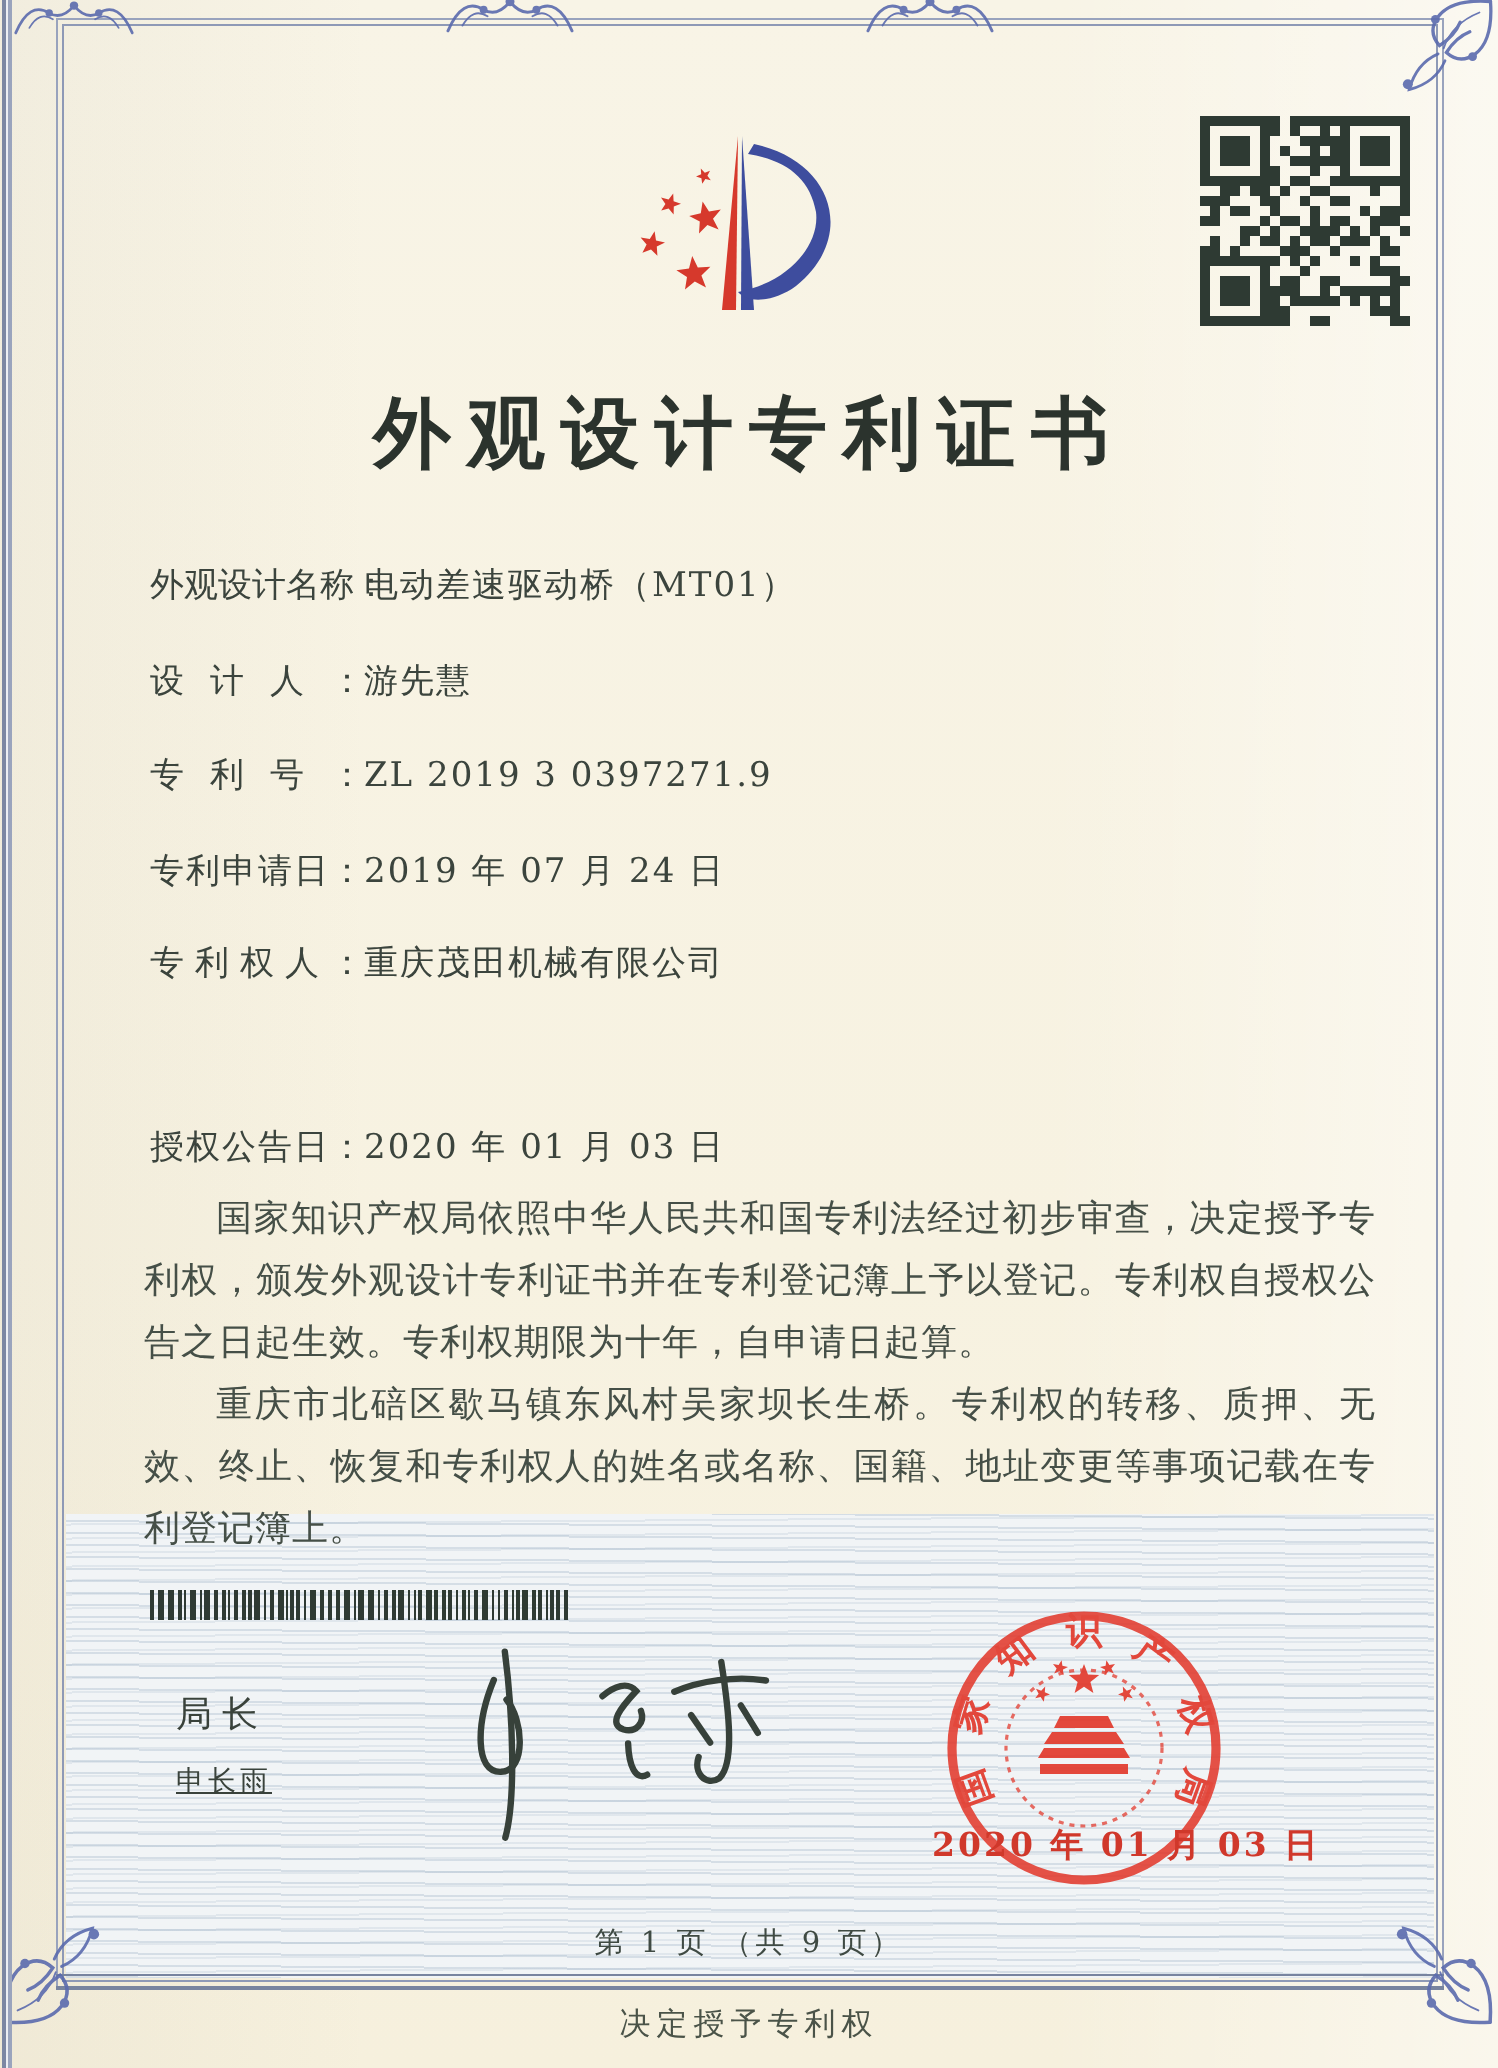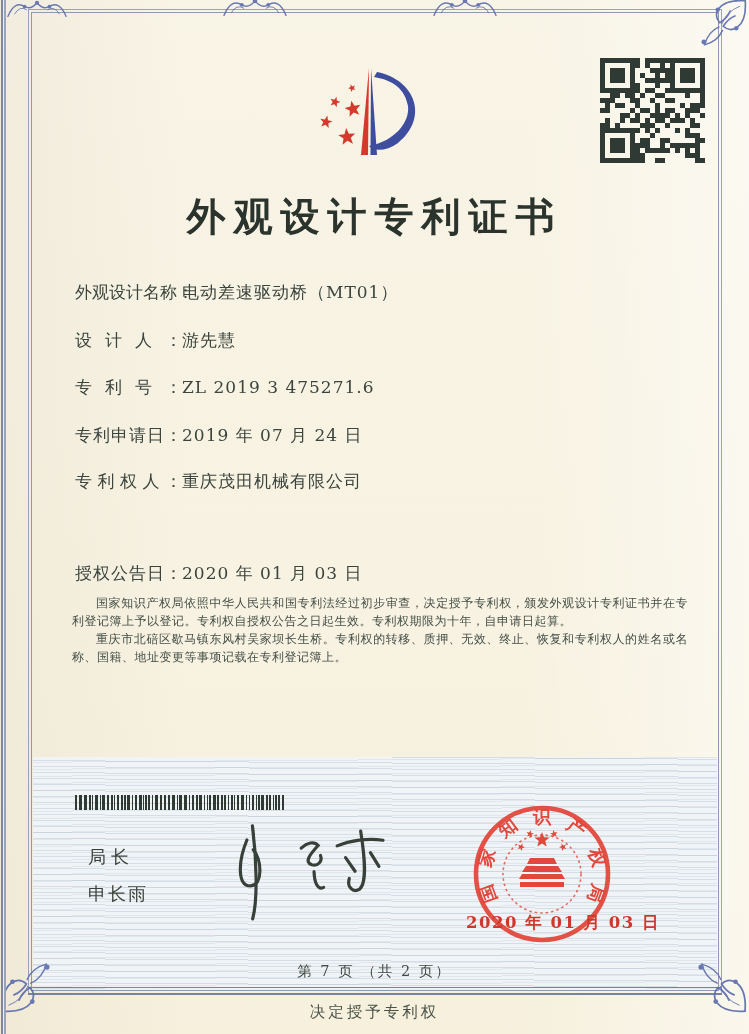--- a/index.html
+++ b/index.html
@@ -26,27 +26,27 @@
   .qr{position:absolute;left:600px;top:58px;z-index:2;display:grid;
       grid-template-columns:repeat(21,5px);grid-auto-rows:5px;}
   .qr div.on{background:#2e3a33;}
   .title{position:absolute;left:0;right:0;top:190px;text-align:center;z-index:2;
       font-size:39px;font-weight:700;letter-spacing:8px;color:#2b332d;}
   .field-row{position:absolute;left:75px;right:50px;z-index:2;font-size:17px;color:#3b443d;white-space:nowrap;}
   .flabel{display:inline-block;width:107px;text-align:justify;text-align-last:justify;color:#3b443d;}
   .fvalue{letter-spacing:1px;}
   .grant-no{position:absolute;left:297px;top:0;}
   .paras{position:absolute;left:72px;width:616px;top:594px;z-index:2;}
-  .paras p{margin:0;text-indent:2em;font-size:12px;line-height:18px;
+  .paras p{margin:0;text-indent:2em;font-size:18px;line-height:31px;
       color:#454f47;text-align:justify;letter-spacing:.5px;}
   .barcode{position:absolute;left:75px;top:795px;height:15px;z-index:2;display:flex;align-items:stretch;}
   .barcode .bar{background:#2f3a33;}
   .barcode .gap{background:transparent;}
   .official-title{position:absolute;left:88px;top:845px;font-size:18px;letter-spacing:5px;color:#39423b;z-index:2;}
-  .official-name{position:absolute;left:88px;top:882px;font-size:18px;letter-spacing:2px;color:#39423b;z-index:2;}
+  .official-name{position:absolute;left:88px;top:882px;font-size:14px;letter-spacing:2px;color:#39423b;z-index:2;text-decoration:underline;}
   .signature{position:absolute;left:210px;top:818px;z-index:2;transform:rotate(-2deg);}
   .seal-svg{position:absolute;left:456px;top:786px;z-index:6;opacity:.93;}
   .seal-char{font-size:18px;font-weight:700;fill:#e23b2e;text-anchor:middle;dominant-baseline:central;
       font-family:"DejaVu Serif",serif;}
   .seal-date{position:absolute;left:466px;top:912px;z-index:7;font-size:16.5px;font-weight:600;
       color:#d0382b;letter-spacing:1.5px;white-space:nowrap;}
   .page-number{position:absolute;left:0;right:0;top:962px;text-align:center;z-index:2;
       font-size:14.5px;letter-spacing:2px;color:#3f4a43;}
   .back-note{position:absolute;left:0;right:0;top:1002px;text-align:center;z-index:2;
       font-size:15.5px;letter-spacing:3px;color:#4a5348;}
@@ -566,21 +566,21 @@
 
   <div class="title">外观设计专利证书</div>
 
   <div class="field-row" style="top:281px">
     <span class="flabel">外观设计名称：</span><span class="fvalue">电动差速驱动桥（MT01）</span>
   </div>
   <div class="field-row" style="top:329px">
     <span class="flabel">设计人：</span><span class="fvalue">游先慧</span>
   </div>
   <div class="field-row" style="top:376px">
-    <span class="flabel">专利号：</span><span class="fvalue">ZL 2019 3 475271.6</span>
+    <span class="flabel">专利号：</span><span class="fvalue">ZL 2019 3 0397271.9</span>
   </div>
   <div class="field-row" style="top:424px">
     <span class="flabel">专利申请日：</span><span class="fvalue">2019 年 07 月 24 日</span>
   </div>
   <div class="field-row" style="top:470px">
     <span class="flabel">专利权人：</span><span class="fvalue">重庆茂田机械有限公司</span>
   </div>
 
   <div class="field-row" style="top:562px">
     <span class="flabel">授权公告日：</span><span class="fvalue">2020 年 01 月 03 日</span>
@@ -742,15 +742,15 @@
         <text x="30.4" y="71.4" transform="rotate(-73.3 30.4 71.4)" class="seal-char">家</text>
         <text x="51.4" y="41.5" transform="rotate(-36.7 51.4 41.5)" class="seal-char">知</text>
         <text x="86.0" y="30.0" transform="rotate(0.0 86.0 30.0)" class="seal-char">识</text>
         <text x="120.6" y="41.5" transform="rotate(36.7 120.6 41.5)" class="seal-char">产</text>
         <text x="141.6" y="71.4" transform="rotate(73.3 141.6 71.4)" class="seal-char">权</text>
         <text x="140.5" y="107.8" transform="rotate(110.0 140.5 107.8)" class="seal-char">局</text>
       </g>
   </svg>
   <div class="seal-date">2020 年 01 月 03 日</div>
 
-  <div class="page-number">第 7 页 （共 2 页）</div>
+  <div class="page-number">第 1 页 （共 9 页）</div>
   <div class="back-note">决定授予专利权</div>
 </div>
 
 </body></html>

